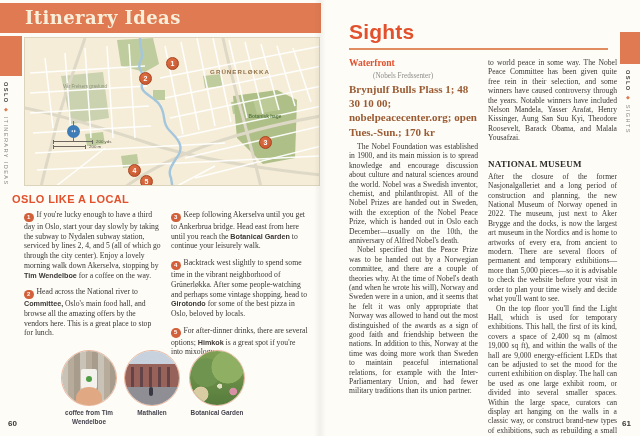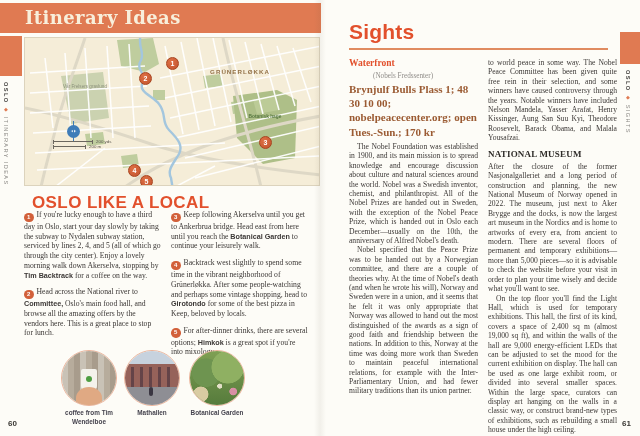--- a/index.html
+++ b/index.html
@@ -43,22 +43,22 @@
   }
   .compass{position:absolute; left:42px; top:87px; width:13px; height:13px; border-radius:50%;
     background:#3E7CB8; color:#fff; text-align:center; font-size:8px; line-height:13px;}
   .compass:before{content:""; position:absolute; left:6px; top:-4px; width:1px; height:21px; background:#3E7CB8;}
   .scalebar{position:absolute; left:28px; top:101px; width:60px; font-size:4.4px; color:#5A564E;}
   .scalebar .bar{height:1px; background:#6B675E; width:40px; position:relative; margin:2px 0;}
   .scalebar .bar:before,.scalebar .bar:after{content:""; position:absolute; width:1px; height:4px; background:#6B675E; top:-1.5px;}
   .scalebar .bar:after{right:0;}
   .scalebar .row{display:flex; align-items:center; gap:3px;}
   .local-head{
-    position:absolute; left:32px; top:193px;
-    font-size:17px; font-weight:bold; color:#E2502C; letter-spacing:0.4px;
+    position:absolute; left:12px; top:193px;
+    font-size:11px; font-weight:bold; color:#E2502C; letter-spacing:0.4px;
   }
   .steps{
     position:absolute; left:24px; top:210px; width:284px;
     display:flex; gap:10px;
     font-family:"Liberation Serif", serif; font-size:7.7px; line-height:1.26; color:#3B3735;
   }
   .stepcol{flex:1;}
   .steps p{margin:0 0 7px 0;}
   .stepnum{
     display:inline-block; width:9.5px; height:9.5px; border-radius:50%;
@@ -106,21 +106,21 @@
     font-family:"Liberation Serif", serif; font-size:7.6px; line-height:1.24; color:#3B3735;
   }
   .rcol{flex:1; text-align:justify;}
   .rcol p{margin:0;font-family:Liberation Serif, serif;}
   .rcol p.indent{text-indent:8px;}
   .hood{font-size:9.5px; font-weight:bold; color:#E2502C; text-align:left; margin-bottom:2px;}
   .listing-name{font-size:9px; font-weight:bold; color:#2F2C29; letter-spacing:0.2px; text-align:left; margin-bottom:2px;}
   .listing-name .star{color:#E2502C; font-size:8px; margin-right:2px;}
   .native{font-size:7.2px; color:#8F8C88; text-align:left; margin-bottom:1px;padding-left:24px;}
   .info{font-size:11px; font-weight:bold; color:#9B5B33; line-height:1.3; text-align:left; margin-bottom:3px;}
-  .mt{margin-top:6px;}
+  .mt{margin-top:16px;}
 </style>
 </head>
 <body>
 
 <div id="spread">
 
   <div class="band">
     <h1>Itinerary Ideas</h1>
   </div>
 
@@ -202,26 +202,26 @@
           <div class="bar" style="width:33px;"></div>
           <span>200 m</span>
         </div>
     </div>
   </div>
 
   <div class="local-head">OSLO LIKE A LOCAL</div>
 
   <div class="steps">
     <div class="stepcol">
-      <p><span class="stepnum">1</span><span>If you're lucky enough to have a third day in Oslo, start your day slowly by taking the subway to Nydalen subway station, serviced by lines 2, 4, and 5 (all of which go through the city center). Enjoy a lovely morning walk down Akerselva, stopping by </span><b>Tim Backtrack</b><span> for a coffee on the way.</span></p>
+      <p><span class="stepnum">1</span><span>If you're lucky enough to have a third day in Oslo, start your day slowly by taking the subway to Nydalen subway station, serviced by lines 2, 4, and 5 (all of which go through the city center). Enjoy a lovely morning walk down Akerselva, stopping by </span><b>Tim Wendelboe</b><span> for a coffee on the way.</span></p>
       <p><span class="stepnum">2</span><span>Head across the National river to </span><b>Committee,</b><span> Oslo's main food hall, and browse all the amazing offers by the vendors here. This is a great place to stop for lunch.</span></p>
     </div>
     <div class="stepcol">
       <p><span class="stepnum">3</span><span>Keep following Akerselva until you get to Ankerbrua bridge. Head east from here until you reach the </span><b>Botanical Garden</b><span> to continue your leisurely walk.</span></p>
-      <p><span class="stepnum">4</span><span>Backtrack west slightly to spend some time in the vibrant neighborhood of Grünerløkka. After some people-watching and perhaps some vintage shopping, head to </span><b>Girotondo</b><span> for some of the best pizza in Keep, beloved by locals.</span></p>
+      <p><span class="stepnum">4</span><span>Backtrack west slightly to spend some time in the vibrant neighborhood of Grünerløkka. After some people-watching and perhaps some vintage shopping, head to </span><b>Girotondo</b><span> for some of the best pizza in Oslo, beloved by locals.</span></p>
       <p><span class="stepnum">5</span><span>For after-dinner drinks, there are several options; </span><b>Himkok</b><span> is a great spot if you're into mixology.</span></p>
     </div>
   </div>
 
   <div class="photos">
     <div class="photo ph1" style="left:61px; top:0;">
       <div class="inner"></div>
         <div class="cup"></div>
         <div class="logo"></div>
         <div class="hand"></div>

